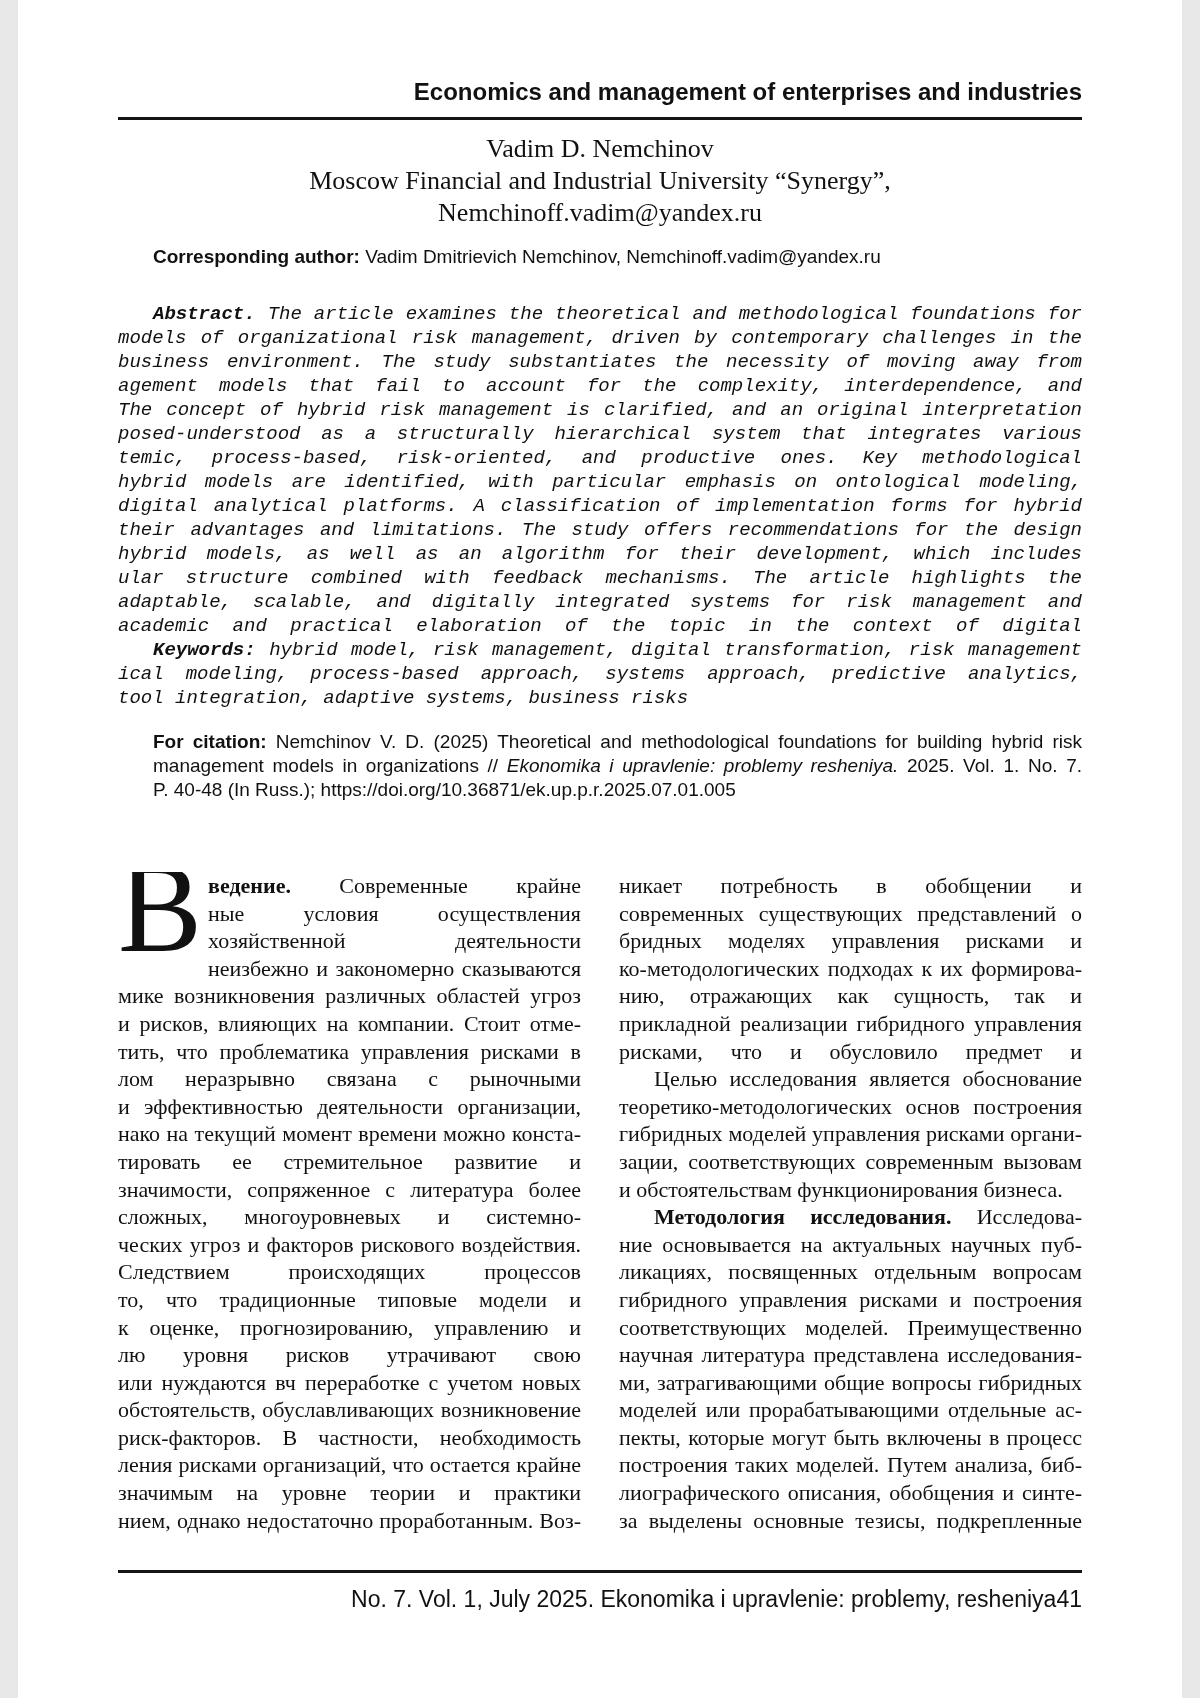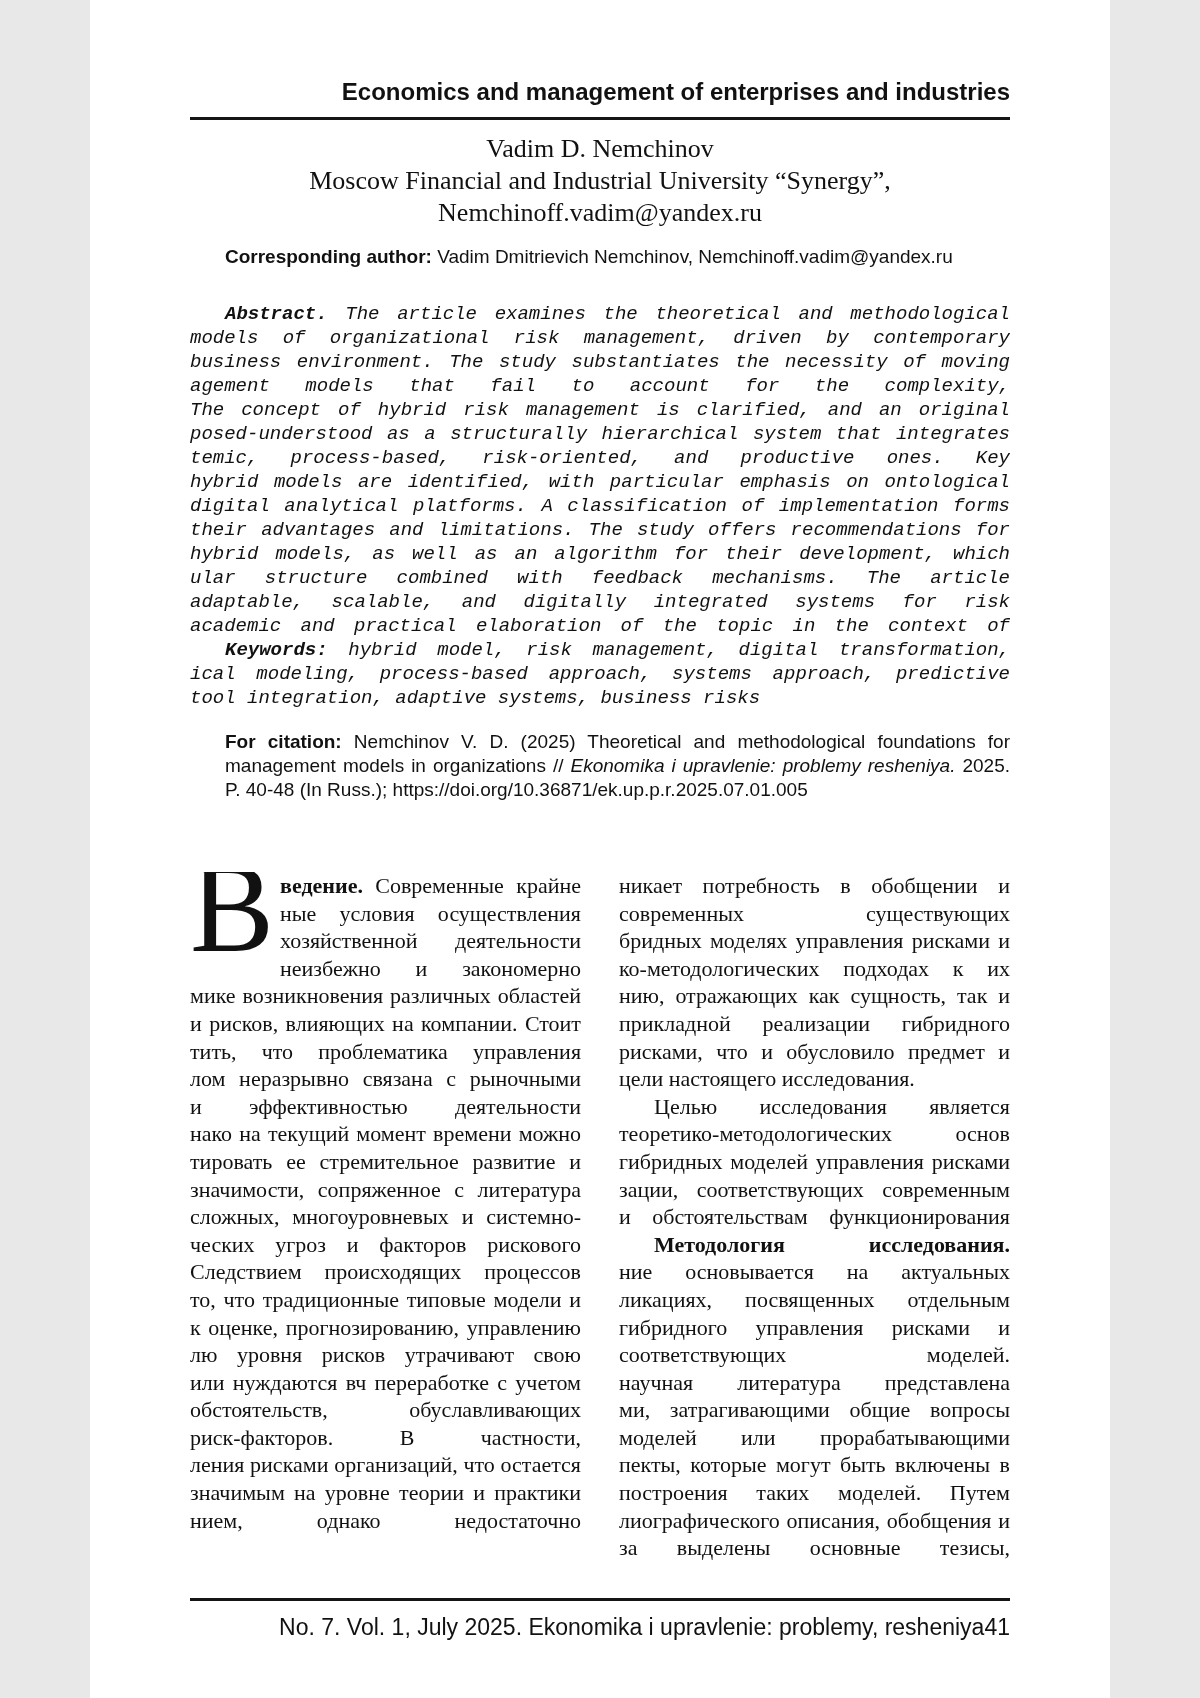--- a/index.html
+++ b/index.html
@@ -1,17 +1,17 @@
 <!DOCTYPE html>
 <html lang="en"><head>
 <meta charset="utf-8">
 <style>
   html,body{margin:0;padding:0;background:#e8e8e8;}
   .page{
-    width:1020px;height:1698px;margin:0 auto;background:#ffffff;
+    width:1164px;height:1698px;margin:0 auto;background:#ffffff;
     box-sizing:border-box;padding:78px 100px 0 100px;position:relative;
     font-family:"Liberation Serif",serif;color:#111;
   }
   
   .journal-title{
     font-family:"Liberation Sans",sans-serif;font-weight:bold;font-size:24px;
     line-height:28px;text-align:right;letter-spacing:0;
   }
   .rule{height:3px;background:#151515;}
   .header-rule{margin-top:11px;}
@@ -118,21 +118,20 @@
         <div class="line">нием, однако недостаточно проработанным. Воз-</div>
       </div>
     <div class="col">
         <div class="line">никает потребность в обобщении и конкретизации</div>
         <div class="line">современных существующих представлений о ги-</div>
         <div class="line">бридных моделях управления рисками и теорети-</div>
         <div class="line">ко-методологических подходах к их формирова-</div>
         <div class="line">нию, отражающих как сущность, так и специфику</div>
         <div class="line">прикладной реализации гибридного управления</div>
         <div class="line">рисками, что и обусловило предмет и постановку</div>
-        <div class="line end">цели настоящего исследования.</div>
         <div class="line ind">Целью исследования является обоснование</div>
         <div class="line">теоретико-методологических основ построения</div>
         <div class="line">гибридных моделей управления рисками органи-</div>
         <div class="line">зации, соответствующих современным вызовам</div>
         <div class="line end">и обстоятельствам функционирования бизнеса.</div>
         <div class="line ind"><span class="b">Методология исследования. </span><span>Исследова-</span></div>
         <div class="line">ние основывается на актуальных научных пуб-</div>
         <div class="line">ликациях, посвященных отдельным вопросам</div>
         <div class="line">гибридного управления рисками и построения</div>
         <div class="line">соответствующих моделей. Преимущественно</div>

